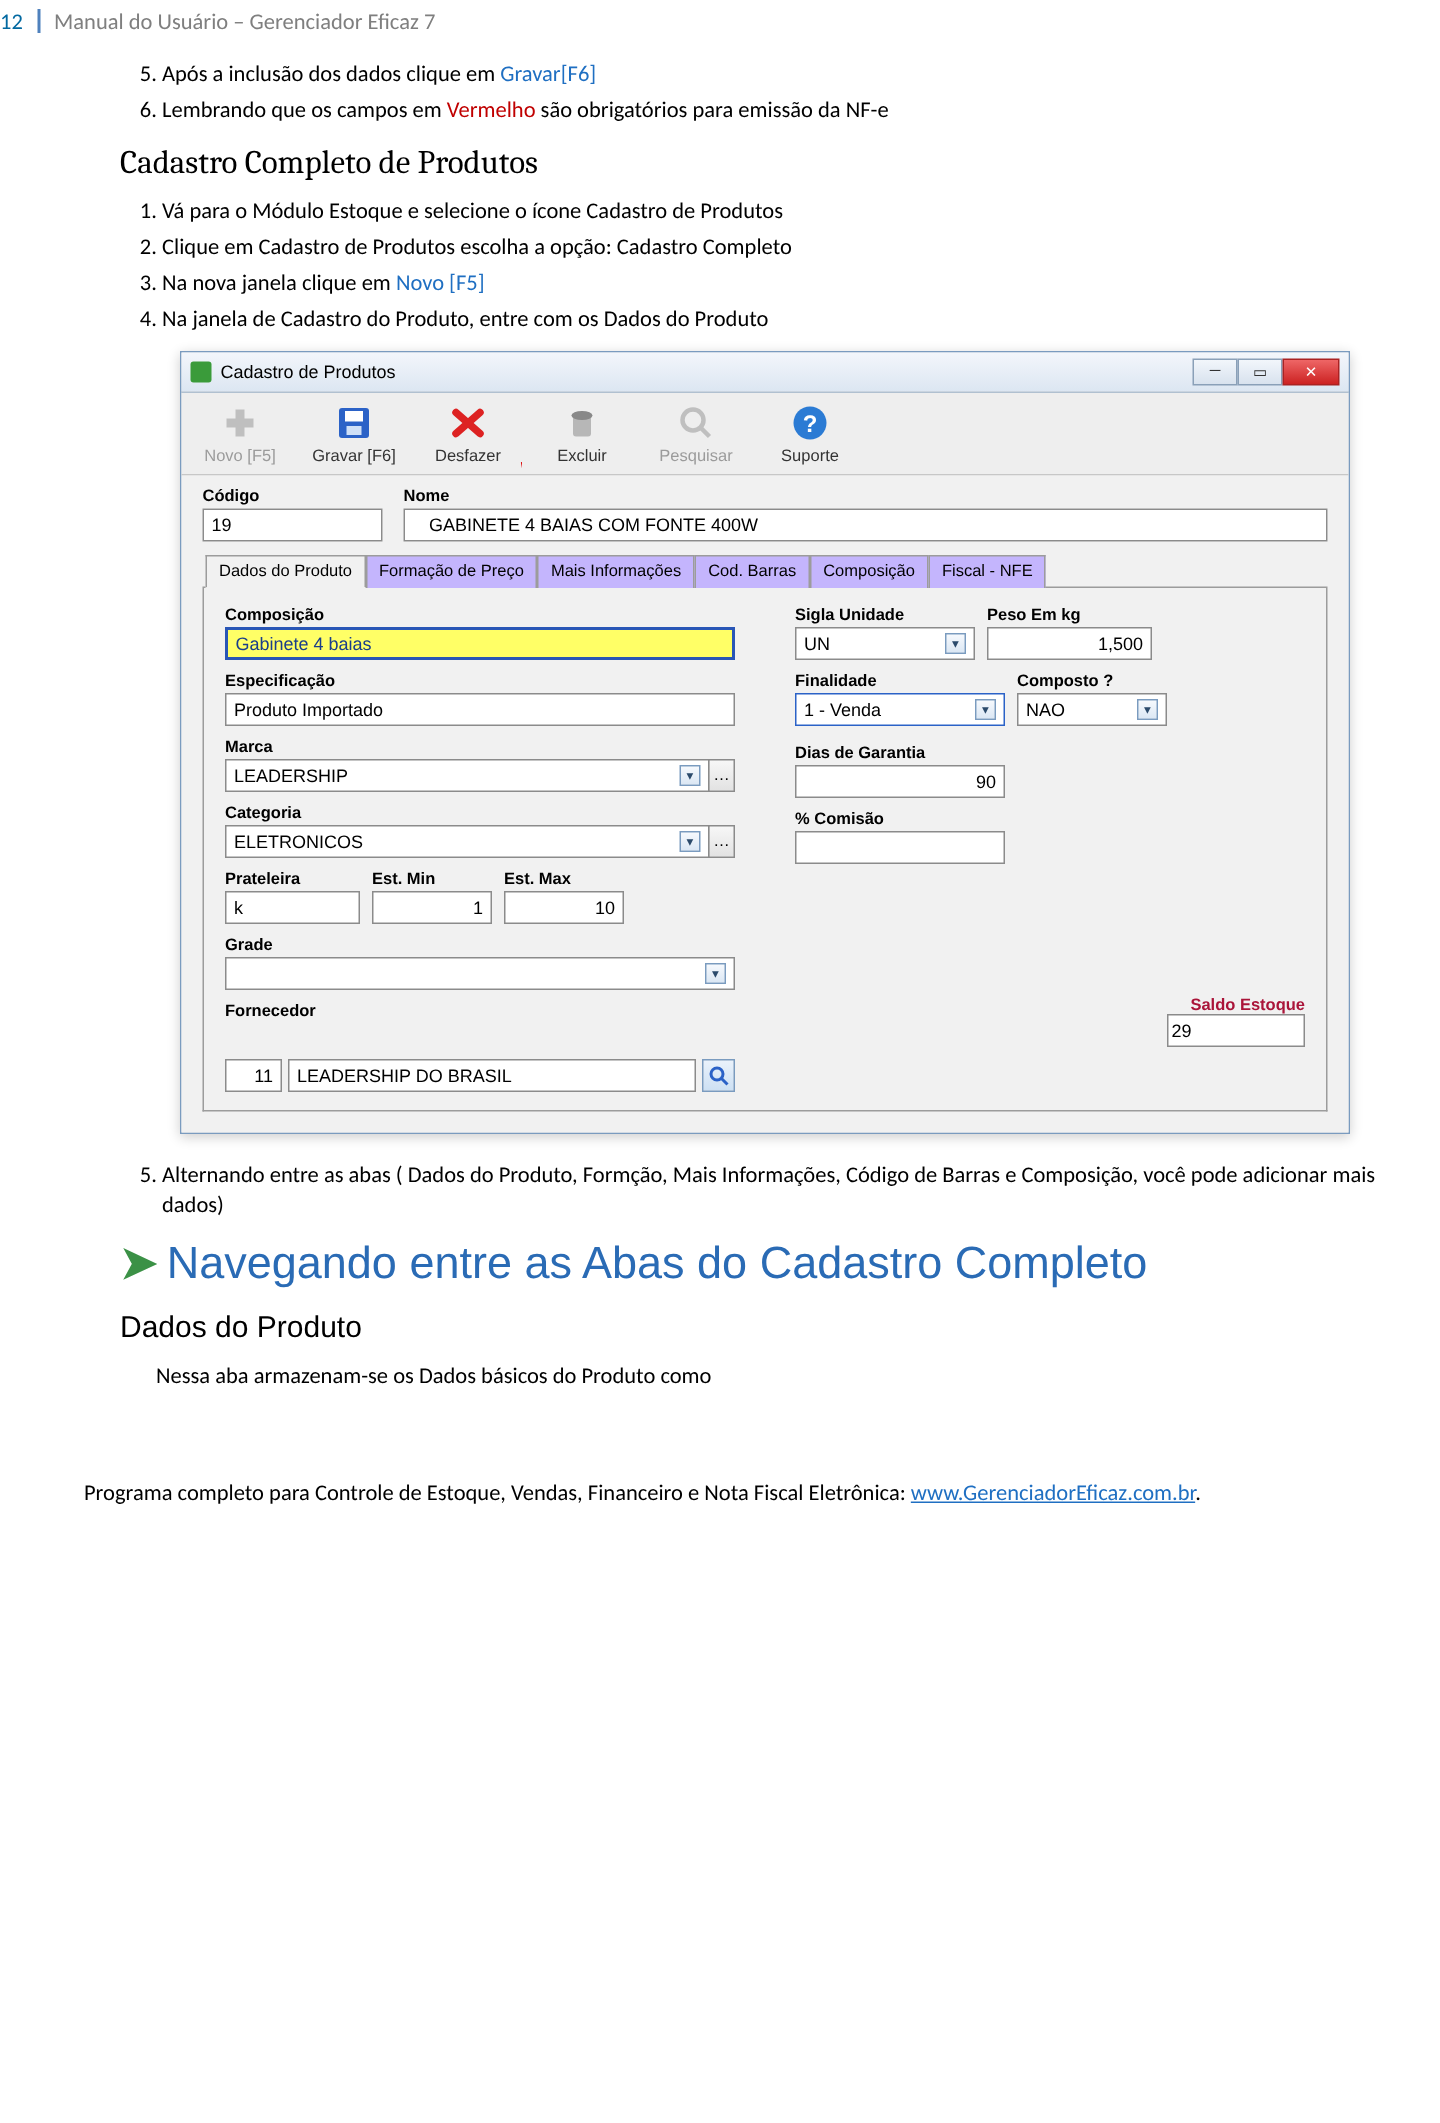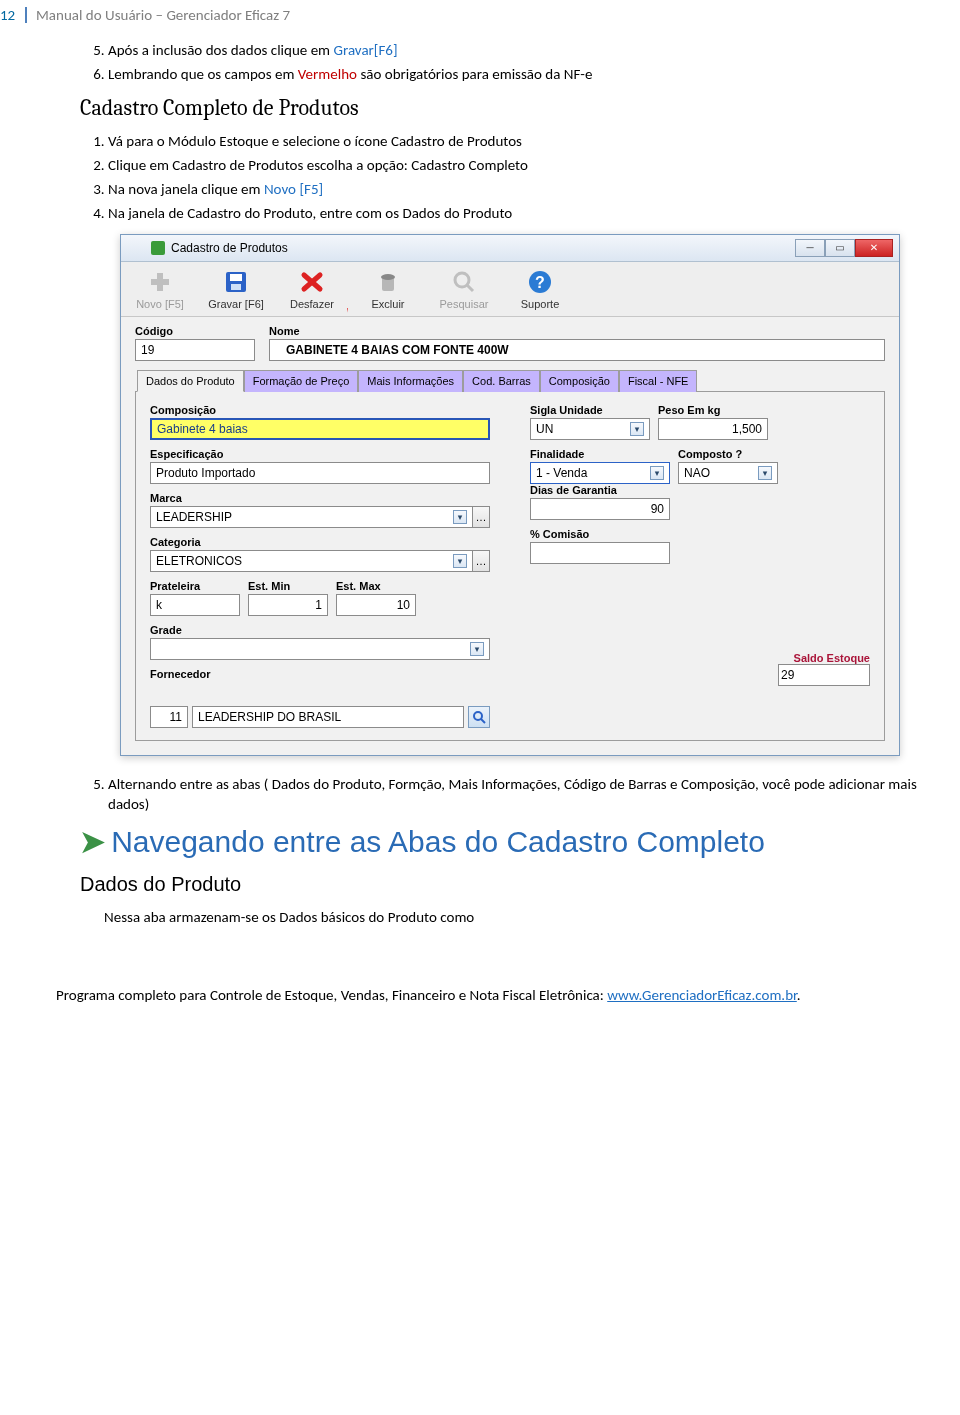--- a/index.html
+++ b/index.html
@@ -34,21 +34,21 @@
     font-size: 12px;
     position: relative;
     box-shadow: 0 2px 8px rgba(0,0,0,0.2);
   }
   .titlebar {
     display:flex; align-items:center; justify-content:space-between;
     background: linear-gradient(#f3f6fb,#dce6f2);
     padding: 4px 6px;
     border-bottom:1px solid #b0c0d0;
   }
-  .titlebar .left { display:flex; align-items:flex-end; gap:6px;margin-left:24px;}
+  .titlebar .left { display:flex; align-items:flex-end; gap:6px;}
   .titlebar .left .app-icon { width:14px; height:14px; background:#3a9b3a; border-radius:2px;}
   .win-btns { display:flex; gap:0;}
   .win-btn { border:1px solid #8aa0b8; background:linear-gradient(#f2f6fb,#d8e2ee); width:30px; height:18px; display:flex; align-items:center; justify-content:center; font-size:10px; color:#333; }
   .win-btn.close{ background:linear-gradient(#e66,#c22); color:#fff; border-color:#a22; width:38px;}
   .toolbar {
     display:flex; gap:18px; padding:6px 10px 6px 10px;
     background:#eee; border-bottom:1px solid #c7c7c7;
   }
   .toolbar .tbtn { display:flex; flex-direction:column; align-items:center; width:58px; font-size:11px; color:#333; }
   .toolbar .tbtn.disabled { color:#9b9b9b; }
@@ -202,21 +202,21 @@
     </div>
 
     <div class="form-area">
       <div class="row">
         <div class="field" style="width:120px">
           <label>Código</label>
           <input value="19" style="">
         </div>
         <div class="field" style="flex:1">
           <label>Nome</label>
-          <input style="font-weight: bold; padding-left: 16px;" value="GABINETE 4 BAIAS COM FONTE 400W">
+          <input style="font-weight: normal; padding-left: 16px;" value="GABINETE 4 BAIAS COM FONTE 400W">
         </div>
       </div>
 
       <div class="tabs">
         <div class="tab active">Dados do Produto</div>
         <div class="tab">Formação de Preço</div>
         <div class="tab">Mais Informações</div>
         <div class="tab">Cod. Barras</div>
         <div class="tab">Composição</div>
         <div class="tab">Fiscal - NFE</div>
@@ -297,21 +297,21 @@
                 <div class="dropdown">
                   <span>UN</span>
                   <span class="drop-arrow">▾</span>
                 </div>
               </div>
               <div class="field" style="width:110px">
                 <label>Peso Em kg</label>
                 <input style="text-align: right;" value="1,500">
               </div>
             </div>
-            <div class="inline" style="margin-bottom:0">
+            <div class="inline" style="margin-bottom:12px">
               <div class="field" style="width:140px">
                 <label>Finalidade</label>
                 <div class="dropdown" style="border-color:#2b62c7">
                   <span>1 - Venda</span>
                   <span class="drop-arrow">▾</span>
                 </div>
               </div>
               <div class="field" style="width:100px">
                 <label>Composto ?</label>
                 <div class="dropdown">

